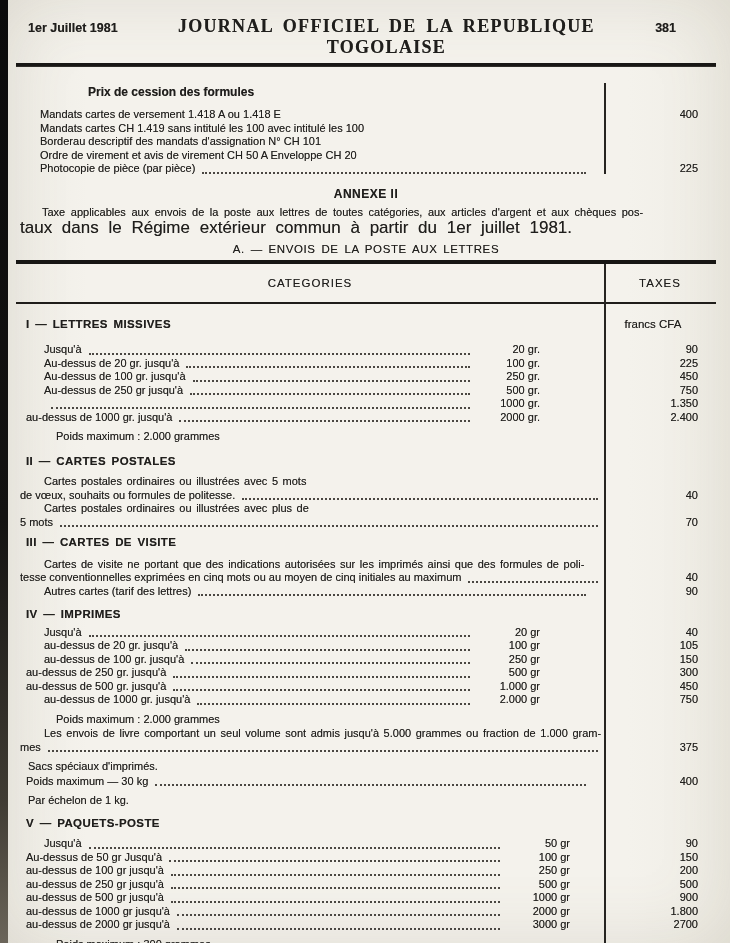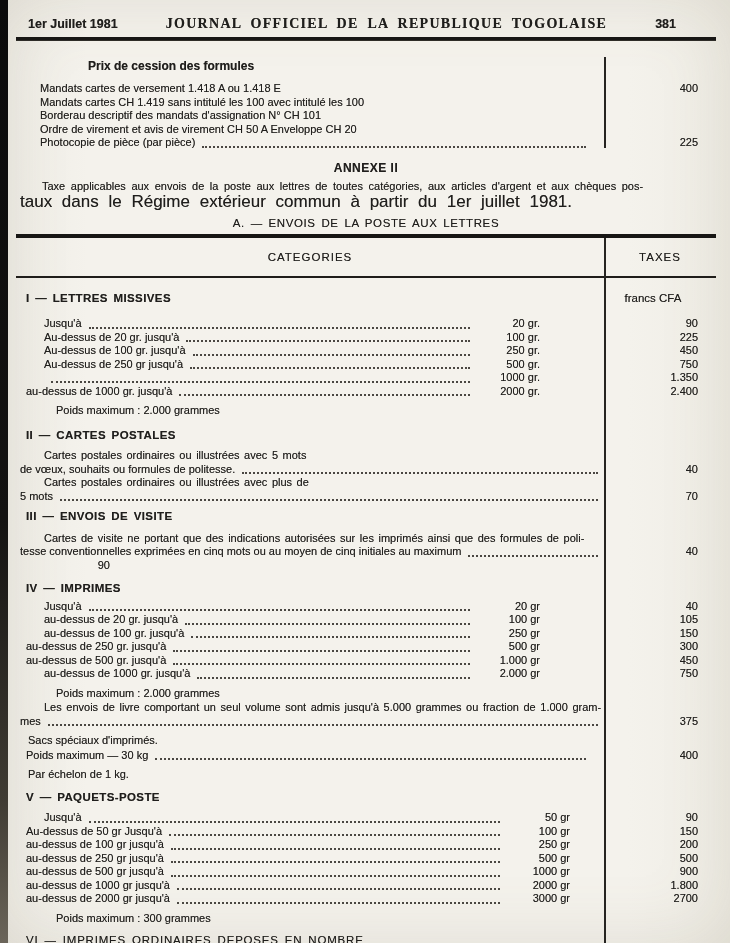--- a/index.html
+++ b/index.html
@@ -22,21 +22,21 @@
   .scan-gutter {
     position:absolute; left:0; top:0; width:8px; height:100%;
     background:linear-gradient(180deg,#0b0b0b 0%,#141311 55%,#403c33 85%,#6b655a 100%);
   }
   
   .masthead { display:flex; align-items:baseline; }
   .m-date { font-weight:bold; font-size:12.5px; margin-left:12px; white-space:nowrap;text-align:center; }
   .m-title {
     flex:1; text-align:center;
     font-family:"Liberation Serif", serif;
-    font-size:14px; letter-spacing:1.3px; word-spacing:4px; font-weight:600;
+    font-size:18px; letter-spacing:1.3px; word-spacing:4px; font-weight:600;
   }
   .m-page { font-weight:bold; font-size:12.5px; margin-right:40px; }
   .masthead-rule { margin-top:5px; height:6px; border-top:3px solid #181715; border-bottom:1px solid #2e2c28; }
   
   .formules { position:relative; margin-top:18px; }
   .f-title { font-weight:bold; font-size:12px; margin-left:72px; }
   .f-rows { margin-top:9px; }
   .f-vrule { position:absolute; left:588px; top:-2px; bottom:2px; width:1.5px; background:#262421; }
   
   .annexe { margin-top:11px; }
@@ -268,38 +268,42 @@
               </div>
               <div class="cell-right">
                 <span class="tax">70</span>
               </div>
             </div>
           </div>
         </div>
         <div class="section sec-III">
           <div class="row heading-row">
             <div class="cell-left">
-              <span class="heading-text">III — ENVOIS DE VISITE</span>
+              <span class="heading-text">III — CARTES DE VISITE</span>
             </div>
             <div class="cell-right"></div>
           </div>
           <div class="sec-rows">
             <div class="row wrap-row">
               <div class="wrap-box">
                 <div class="w1">Cartes de visite ne portant que des indications autorisées sur les imprimés ainsi que des formules de poli-</div>
                 <div class="w2">
                   <span class="label">tesse conventionnelles exprimées en cinq mots ou au moyen de cinq initiales au maximum</span>
                   <div class="leader"></div>
                 </div>
               </div>
               <div class="cell-right">
                 <span class="tax">40</span>
               </div>
             </div>
             <div class="row t-row">
+              <div class="cell-left">
+                <span class="label">Autres cartes (tarif des lettres)</span>
+                <div class="leader"></div>
+              </div>
               <div class="cell-right">
                 <span class="tax">90</span>
               </div>
             </div>
           </div>
         </div>
         <div class="section sec-IV">
           <div class="row heading-row">
             <div class="cell-left">
               <span class="heading-text">IV — IMPRIMES</span>

